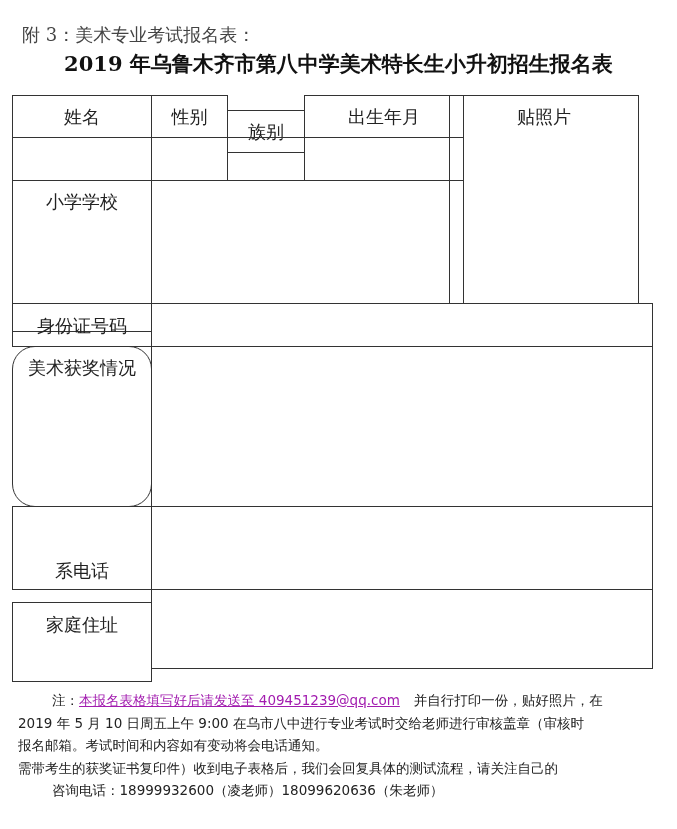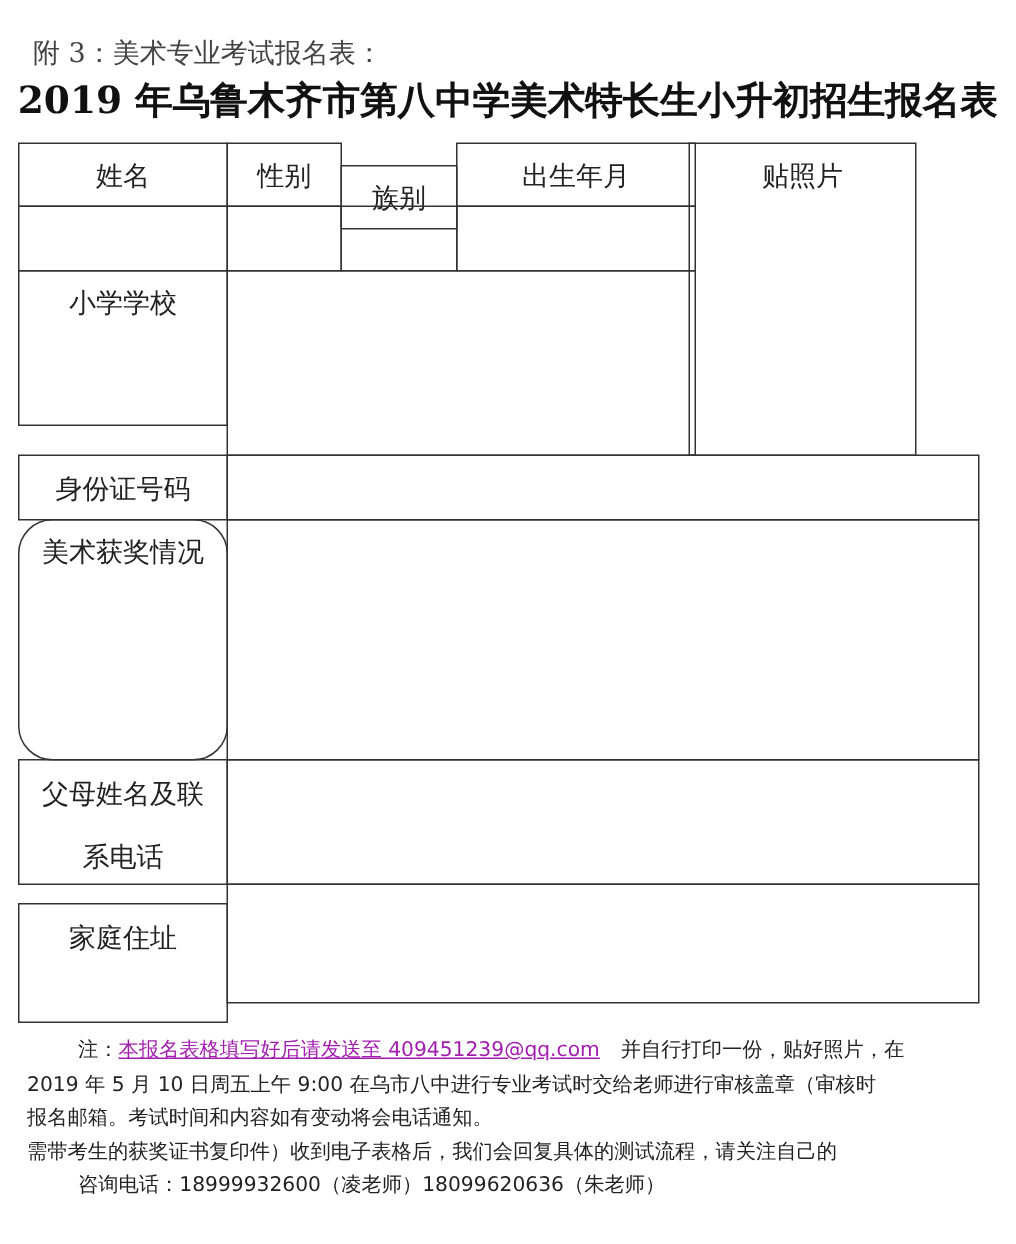--- a/index.html
+++ b/index.html
@@ -6,21 +6,21 @@
   body {
     width: 677px; height: 829px; position: relative; overflow: hidden;
     font-family: "DejaVu Serif", "Liberation Serif", serif; color: #222;
   }
   .annex {
     position: absolute; left: 22px; top: 23px; font-size: 18px; color: #444;
     letter-spacing: 0px; white-space: nowrap;
   }
   .title {
     position: absolute; left: 0; width: 677px; top: 50px; text-align: center;
-    font-size: 25px; font-weight: bold; color: #111; white-space: nowrap;
+    font-size: 21px; font-weight: bold; color: #111; white-space: nowrap;
     font-family: "DejaVu Serif", "Liberation Serif", serif;
   }
   .cell {
     position: absolute; box-sizing: border-box; border: 1px solid #333;
     margin-left: -1px; margin-top: -1px;
   }
   .label {
     position: absolute; font-size: 18px; color: #222; text-align: center;
     white-space: nowrap; left: 0; right: 0;
   }
@@ -49,38 +49,38 @@
   </div>
   <div class="cell" style="left:152px;top:96px;width:77px;height:43px;">
     <span class="label" style="top:9px;">性别</span>
   </div>
   <div class="cell" style="left:228px;top:111px;width:78px;height:43px;">
     <span class="label" style="top:9px;">族别</span>
   </div>
   <div class="cell" style="left:305px;top:96px;width:160px;height:43px;padding-left:28px;">
     <span class="label" style="top:9px;">出生年月</span>
   </div>
-  <div class="cell" style="left:460px;top:96px;width:152px;height:209px;">
+  <div class="cell" style="left:450px;top:96px;width:190px;height:209px;">
     <span class="label" style="top:9px;">贴照片</span>
   </div>
 
   <div class="cell" style="left:13px;top:138px;width:140px;height:44px;">
     <span class="blank"></span>
   </div>
   <div class="cell" style="left:152px;top:138px;width:77px;height:44px;">
     <span class="blank"></span>
   </div>
   <div class="cell" style="left:228px;top:138px;width:78px;height:44px;">
     <span class="blank"></span>
   </div>
   <div class="cell" style="left:305px;top:138px;width:160px;height:44px;">
     <span class="blank"></span>
   </div>
 
-  <div class="cell" style="left:13px;top:181px;width:140px;height:104px;">
+  <div class="cell" style="left:13px;top:181px;width:140px;height:152px;">
     <span class="label" style="top:9px;">小学学校</span>
   </div>
   <div class="cell" style="left:152px;top:181px;width:313px;height:124px;">
     <span class="blank"></span>
   </div>
 
   <div class="cell" style="left:13px;top:304px;width:140px;height:44px;">
     <span class="label" style="top:10px;">身份证号码</span>
   </div>
   <div class="cell" style="left:152px;top:304px;width:502px;height:44px;">
@@ -88,21 +88,20 @@
   </div>
 
   <div class="cell" style="left:13px;top:347px;width:140px;height:161px;border-radius:23px;">
     <span class="label" style="top:9px;">美术获奖情况</span>
   </div>
   <div class="cell" style="left:152px;top:347px;width:502px;height:161px;">
     <span class="blank"></span>
   </div>
 
   <div class="cell" style="left:13px;top:507px;width:140px;height:84px;">
-    <span class="label" style="top:10px;">父母姓名及联</span>
     <span class="label" style="top:52px;">系电话</span>
   </div>
   <div class="cell" style="left:152px;top:507px;width:502px;height:84px;">
     <span class="blank"></span>
   </div>
 
   <div class="cell" style="left:13px;top:590px;width:140px;height:80px;margin-top:12px;">
     <span class="label" style="top:10px;">家庭住址</span>
   </div>
   <div class="cell" style="left:152px;top:590px;width:502px;height:80px;">

